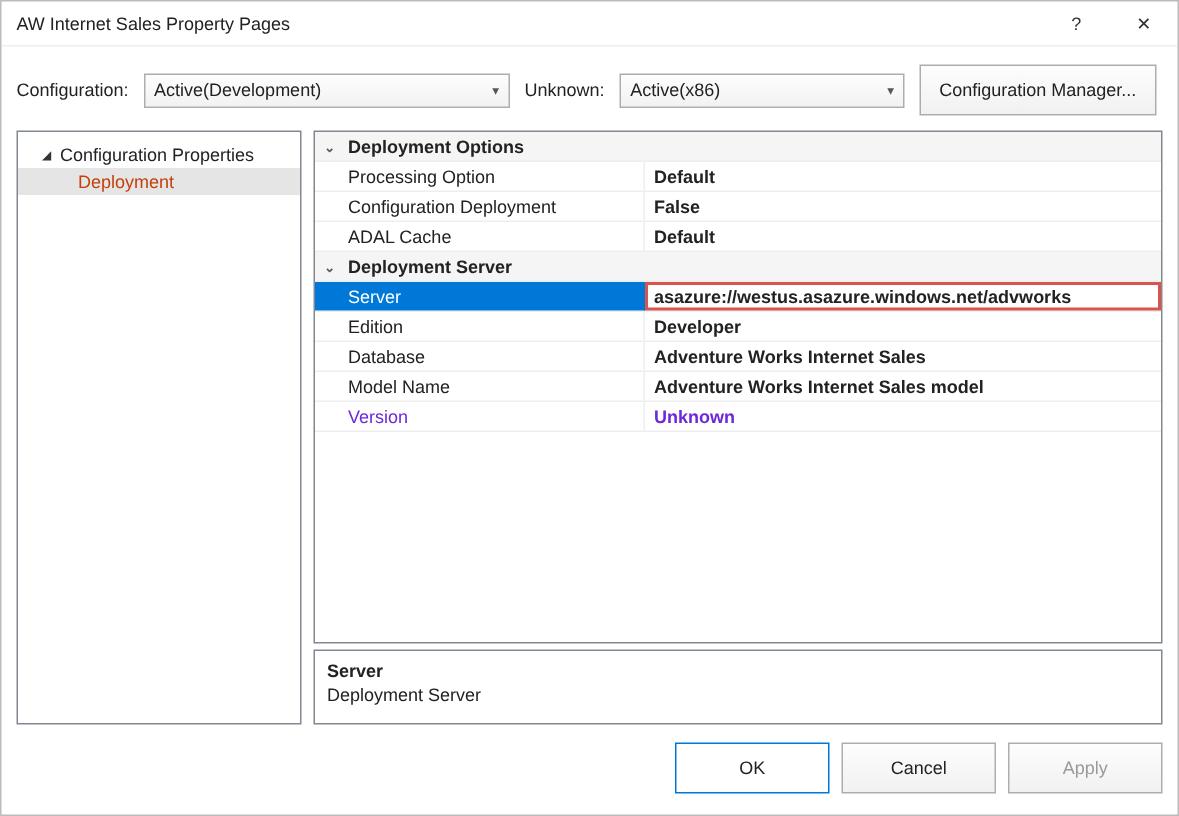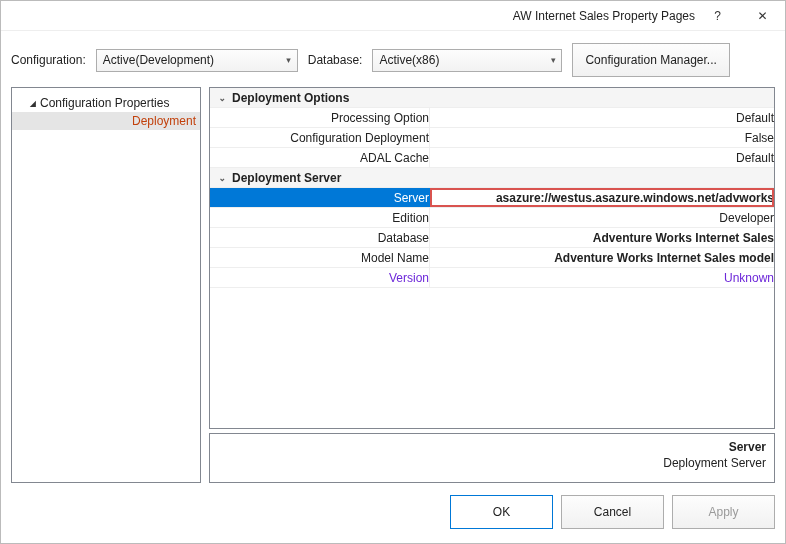--- a/index.html
+++ b/index.html
@@ -1,15 +1,15 @@
 <!DOCTYPE html>
 <html><head>
 <meta charset="utf-8">
 <style>
-  * { box-sizing: border-box; text-align: right; }
+  * { box-sizing: border-box; }
   body {
     margin: 0;
     font-family: "Segoe UI", Tahoma, sans-serif;
     font-size: 12px;
     background: #fff;
     color: #222;
     width: 786px;
     height: 544px;
     border: 1px solid #bbb;
     display: flex;
@@ -129,20 +129,21 @@
     padding-left: 22px;
     border-right: 1px solid #eeeeee;
     overflow: hidden;
     white-space: nowrap;
   }
   .pg-val {
     flex: 1;
     padding-left: 6px;
     overflow: hidden;
     white-space: nowrap;
+    font-weight: bold;
   }
   .pg-row.selected .pg-name {
     background: #0078d7;
     color: #fff;
     border-right: 1px solid #0078d7;
   }
   .pg-row.selected .pg-val.boxed {
     outline: 2px solid #d9534f;
     outline-offset: -2px;
     font-weight: bold;
@@ -175,25 +176,25 @@
 <body>
 
 <div class="titlebar">
   <div class="title">AW Internet Sales Property Pages</div>
   <div class="winbtn">?</div>
   <div class="winbtn">✕</div>
 </div>
 
 <div class="config-row">
   <span class="label">Configuration:</span>
-  <div class="combo" style="width:202px">
+  <div class="combo" style="width:244px">
     <span>Active(Development)</span>
     <span class="chev">▾</span>
   </div>
-  <span class="label">Database:</span>
+  <span class="label">Unknown:</span>
   <div class="combo" style="width:190px">
     <span>Active(x86)</span>
     <span class="chev">▾</span>
   </div>
   <div class="btn" style="flex:0 0 auto">Configuration Manager...</div>
 </div>
 
 <div class="main">
   <div class="tree">
     <div class="tree-parent">

